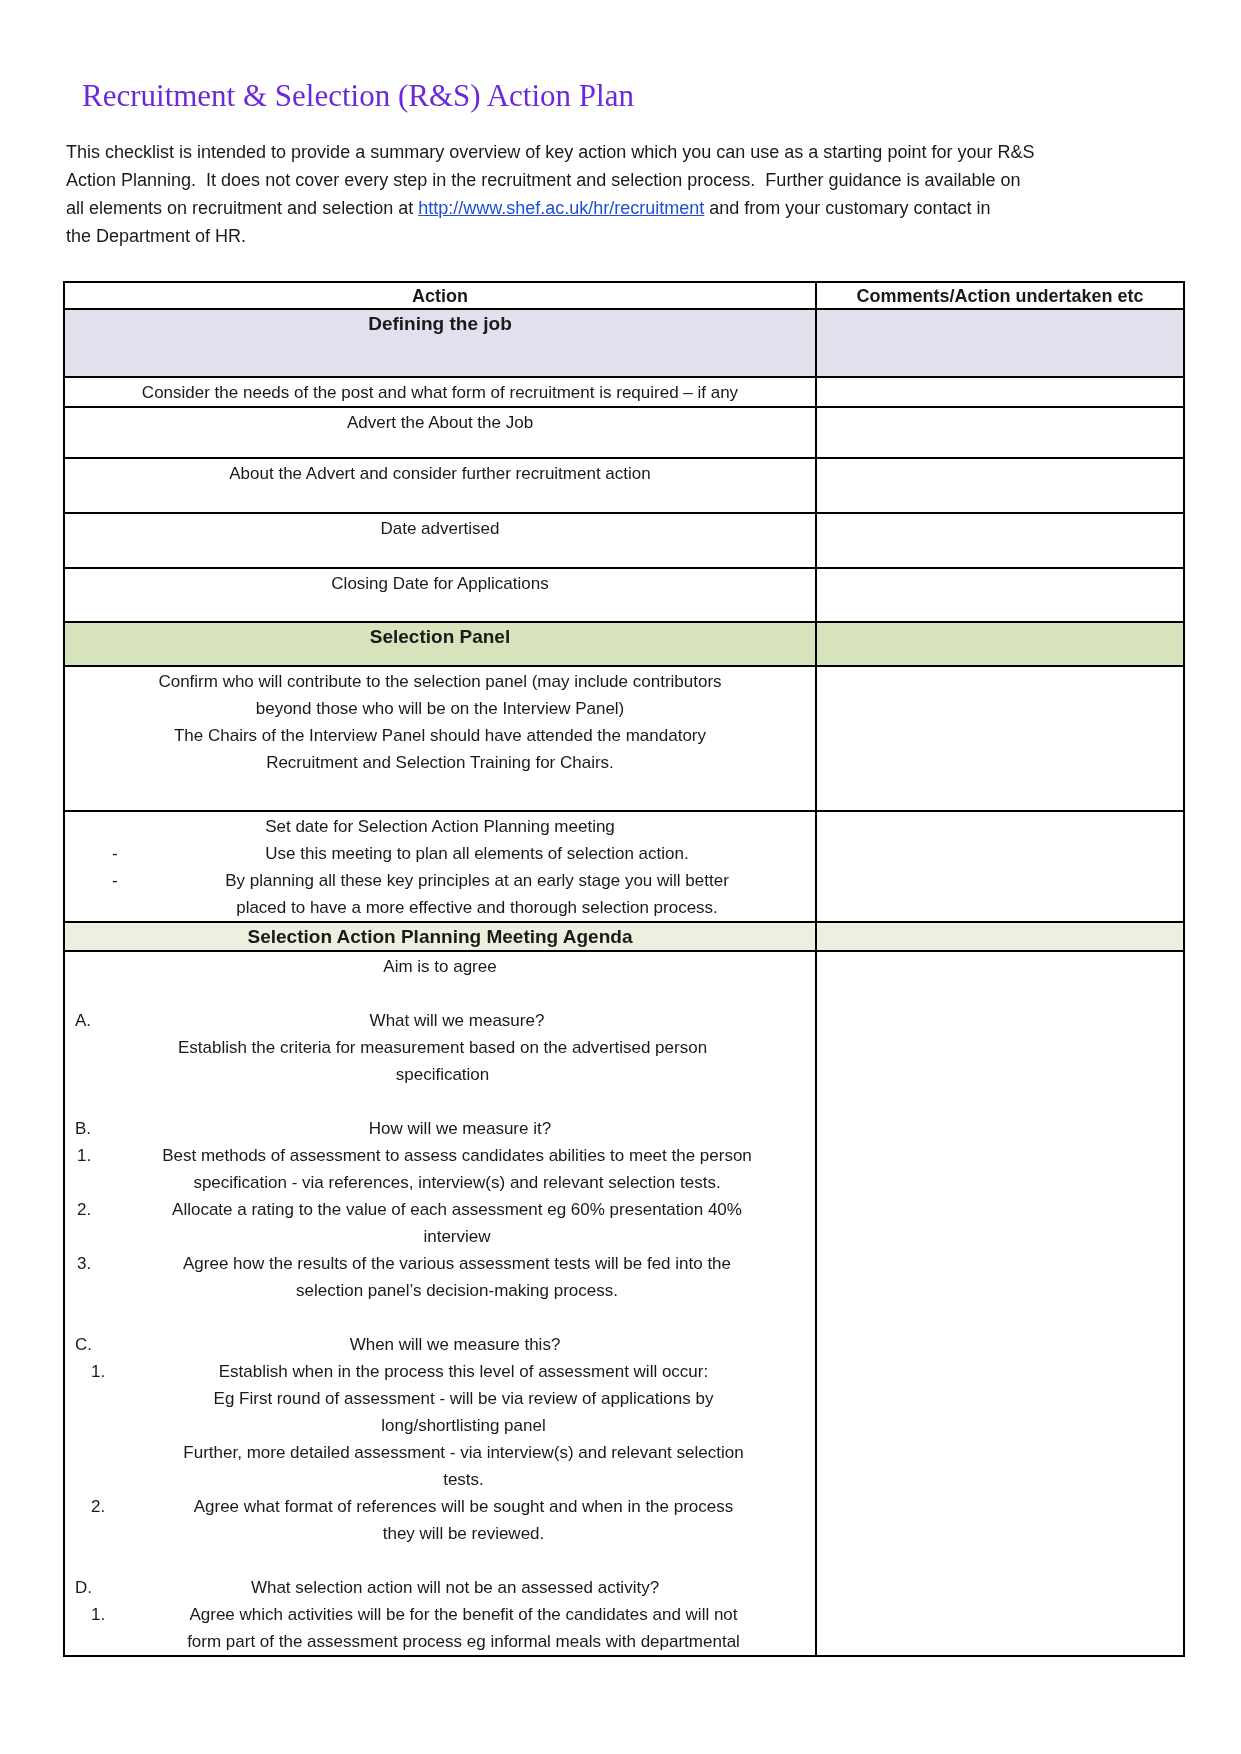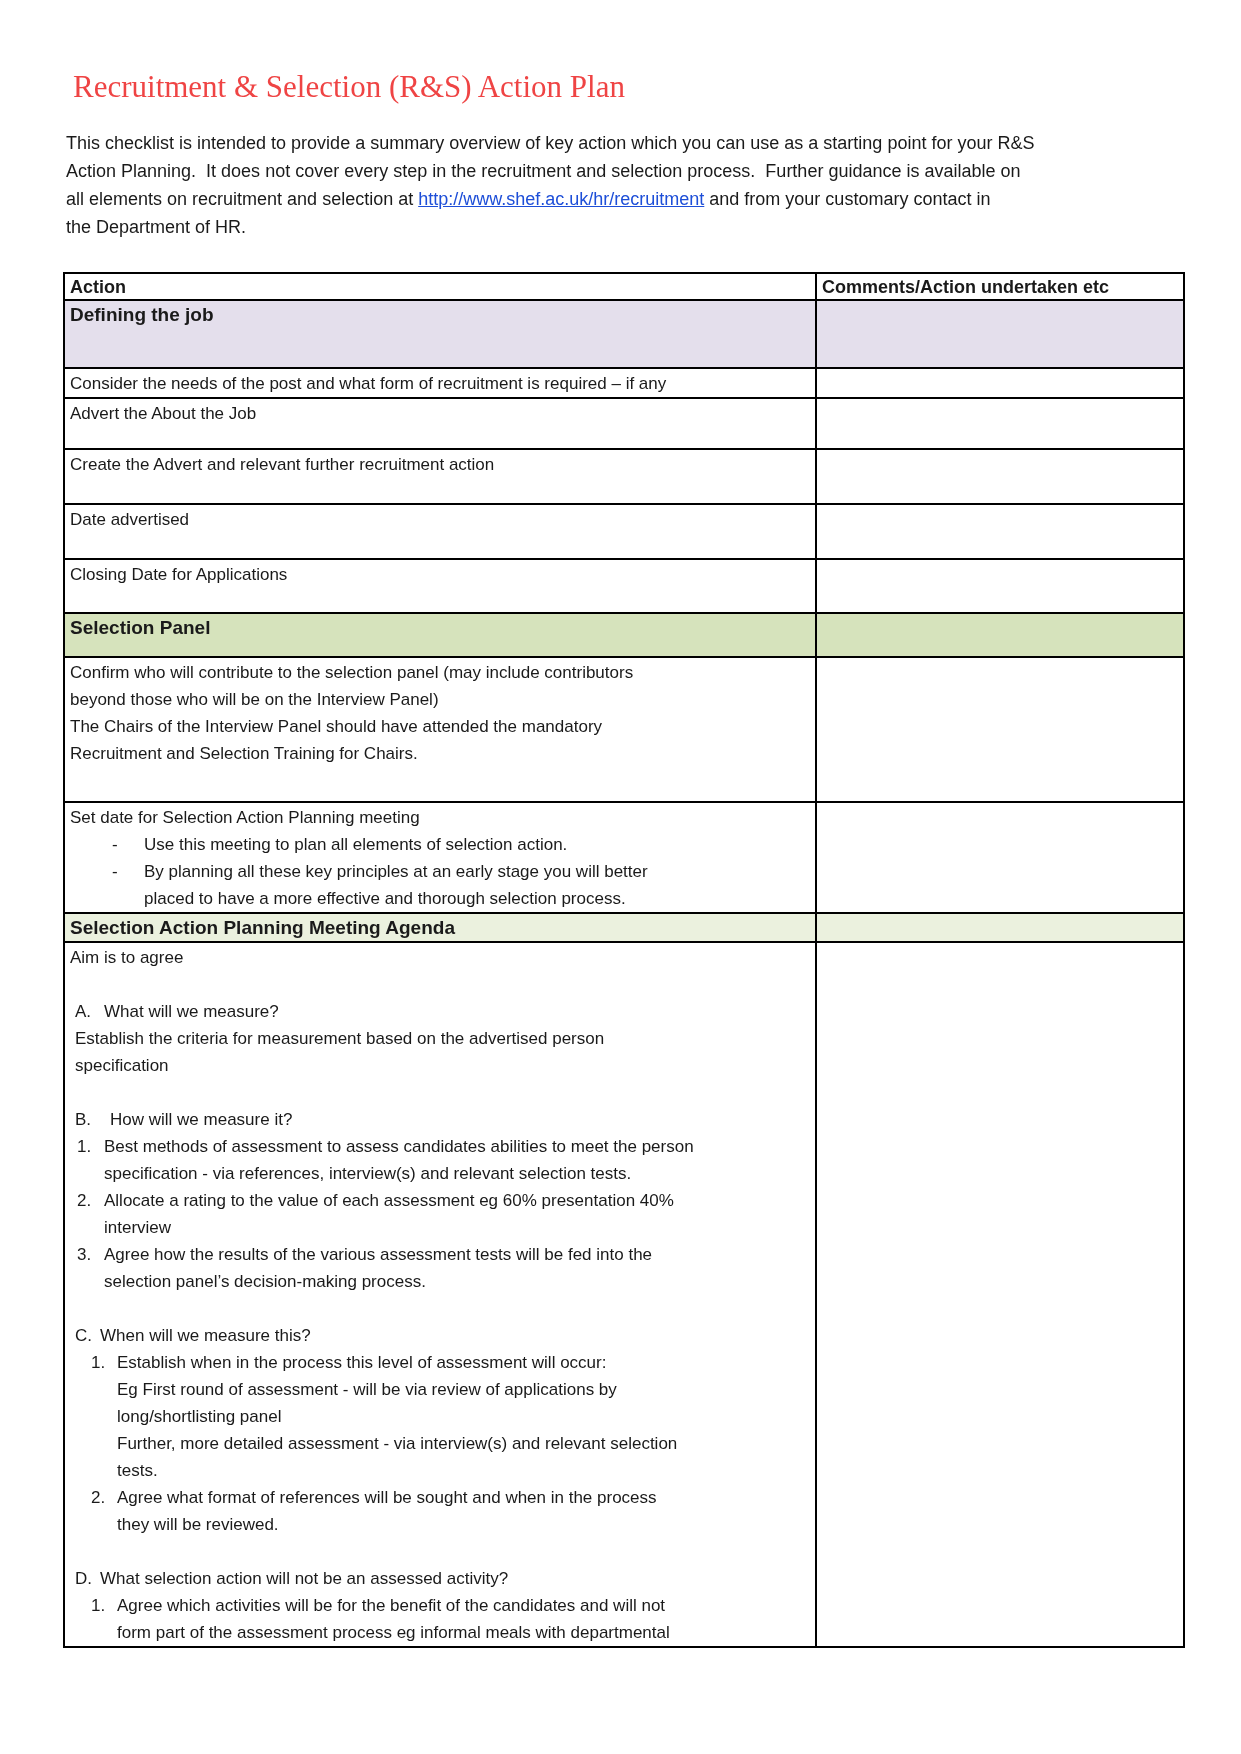--- a/index.html
+++ b/index.html
@@ -6,27 +6,27 @@
   .page {
     position: relative;
     width: 1241px;
     height: 1754px;
     background: #ffffff;
     font-family: "Liberation Sans", sans-serif;
     color: #1a1a1a;
     overflow: hidden;
   }
   .doc-title {
-    margin: 7px;
+    margin: 16px;
     padding: 58px 0 0 66px;
     font-family: "Liberation Serif", serif;
     font-weight: 400;
     font-size: 31px;
     line-height: 44px;
-    color: #ef4444;
+    color: #6d28d9;
   }
   .intro {
     margin: 20px 0 0 66px;
     width: 1120px;
     font-size: 18px;
   }
   .intro-line {
     white-space: pre;
     line-height: 28px;
     min-height: 28px;
@@ -38,20 +38,21 @@
     border-collapse: collapse;
     table-layout: fixed;
     width: 1120px;
     margin: 31px 0 0 63px;
   }
   table.action-table th, table.action-table td {
     border: 2px solid #000000;
     vertical-align: top;
     padding: 1px 5px 0 5px;
     overflow: hidden;
+    text-align: center;
   }
   th.col-header {
     font-size: 18px;
     font-weight: 700;
     text-align: left;
     line-height: 24px;
     white-space: pre;
   }
   .line {
     position: relative;
@@ -108,21 +109,21 @@
           <td></td>
         </tr>
         <tr style="height: 51px;">
           <td>
             <div class="line"><span class="txt" style="padding-left: 0px;">Advert the About the Job</span></div>
           </td>
           <td></td>
         </tr>
         <tr style="height: 55px;">
           <td>
-            <div class="line"><span class="txt" style="padding-left: 0px;">Create the Advert and relevant further recruitment action</span></div>
+            <div class="line"><span class="txt" style="padding-left: 0px;">About the Advert and consider further recruitment action</span></div>
           </td>
           <td></td>
         </tr>
         <tr style="height: 55px;">
           <td>
             <div class="line"><span class="txt" style="padding-left: 0px;">Date advertised</span></div>
           </td>
           <td></td>
         </tr>
         <tr style="height: 54px;">

